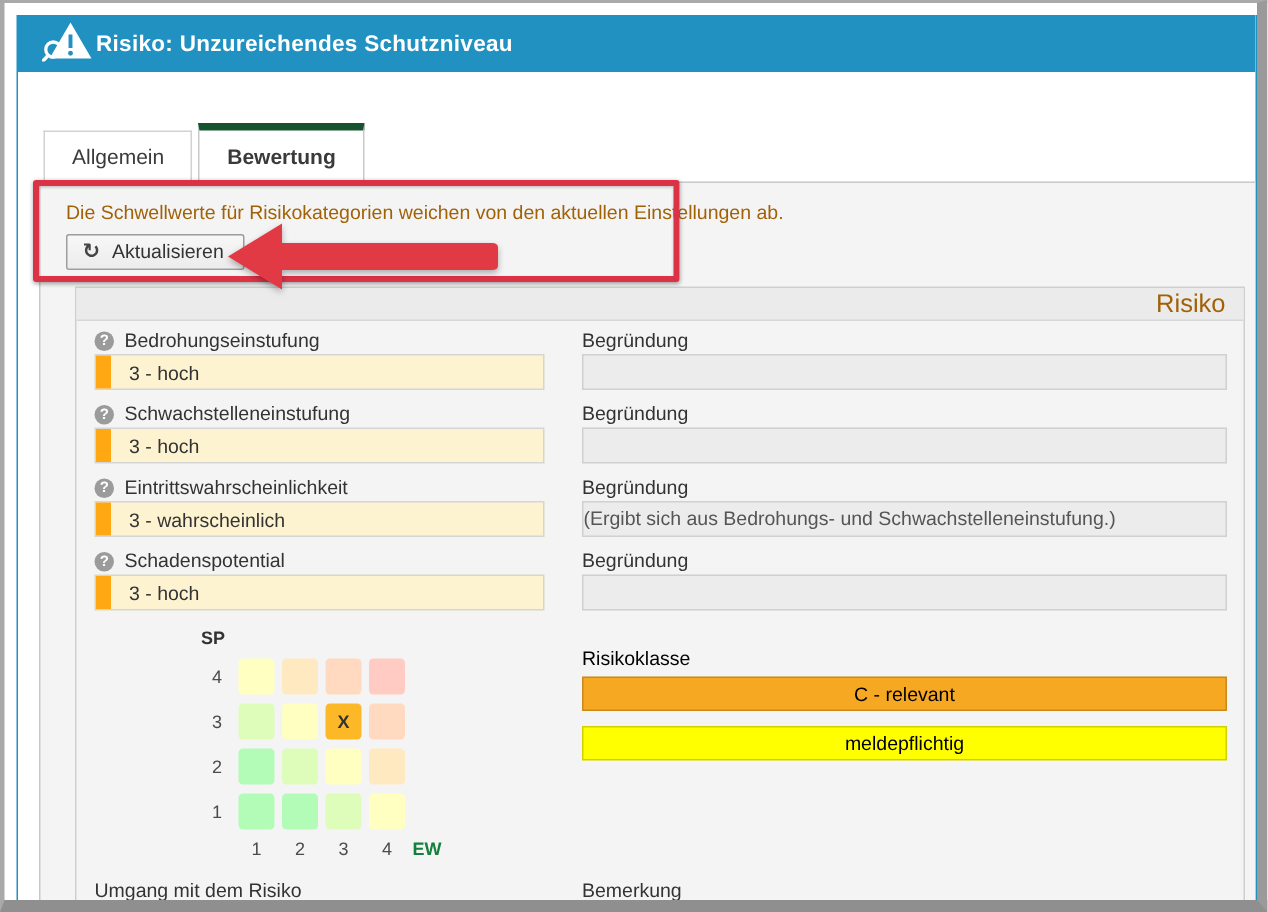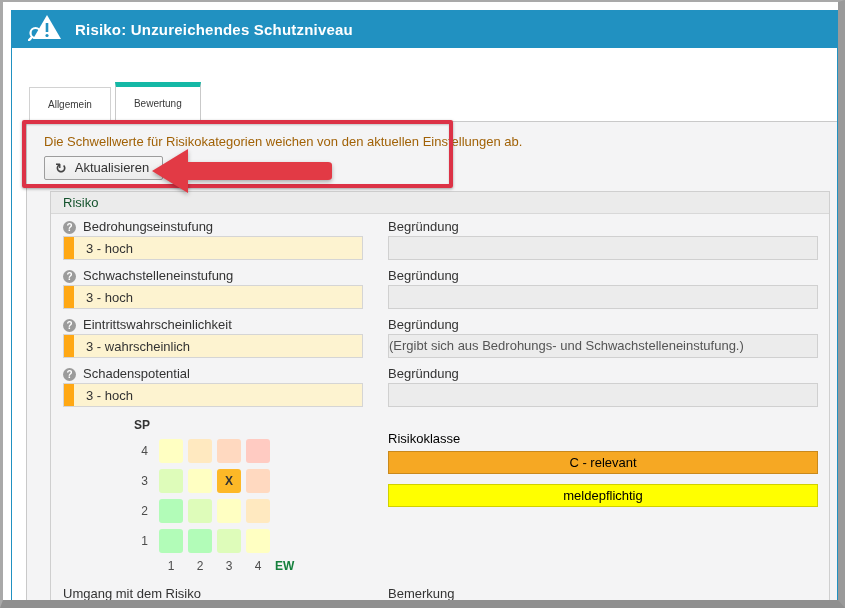--- a/index.html
+++ b/index.html
@@ -27,43 +27,44 @@
     background: #fff;
     overflow: hidden;
     display: flex; flex-direction: column;
   }
   
   .titlebar {
     height: 38px; flex: 0 0 38px;
     background: #2191c1;
     color: #fff;
     display: flex; align-items: center;
-    padding-left: 16px; gap: 13px;
+    padding-left: 16px; gap: 2px;
   }
   .titlebar .title { font-size: 15px; font-weight: bold; letter-spacing: .2px; }
   
   .tabs {
     display: flex; align-items: flex-end;
     margin: 34px 0 0 17px;
     position: relative; z-index: 2;
   }
   .tab {
-    font-size: 10px; color: #3a3a3a;
+    font-size: 14px; color: #3a3a3a;
     background: #fff;
     padding: 0 18px;
     height: 34px; line-height: 33px;
     border: 1px solid #d2d2d2; border-bottom: none;
     cursor: pointer;
   }
   .tab + .tab { margin-left: 4px; }
   .tab.active {
     height: 40px; line-height: 34px;
-    border-top: 5px solid #14b8a6;
+    border-top: 5px solid #14532d;
     border-left: 1px solid #c9c9c9; border-right: 1px solid #c9c9c9;
     margin-bottom: -1px;
+    font-weight: bold;
   }
   
   .panel {
     flex: 1;
     margin-left: 14px;
     background: #f4f4f5;
     border-top: 1px solid #c9c9c9;
     border-left: 1px solid #c9c9c9;
     position: relative; z-index: 1;
   }
@@ -83,21 +84,21 @@
   .fieldset {
     margin: 11px 7px 0 23px;
     border: 1px solid #cfcfcf;
     background: #f4f4f5;
   }
   .fs-head {
     height: 22px; line-height: 21px;
     background: #ebebeb;
     border-bottom: 1px solid #d8d8d8;
     padding: 0 12px;
-    font-size: 13px; color: #14532d;
+    font-size: 17px; color: #a16207; text-align: right;
   }
   .fs-body { padding: 4px 12px 0 12px; }
   .grid {
     display: grid;
     grid-template-columns: 300px 430px;
     column-gap: 25px;
   }
   .cell { margin-bottom: 7px; }
   .lbl-row { display: flex; align-items: center; gap: 7px; height: 18px; }
   .lbl { font-size: 13px; color: #333; height: 18px; line-height: 18px; }

